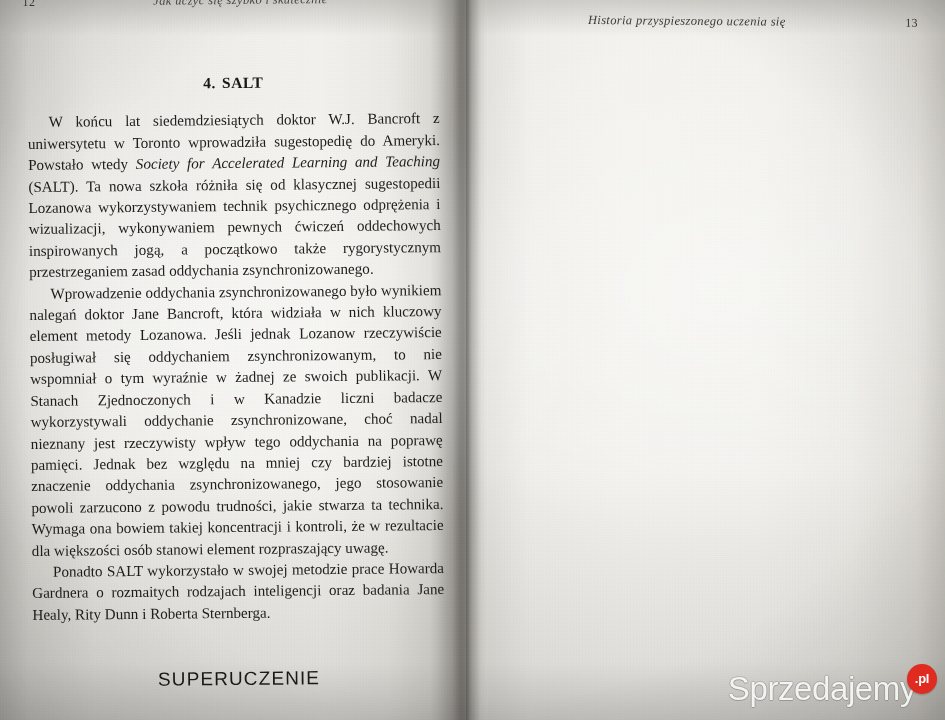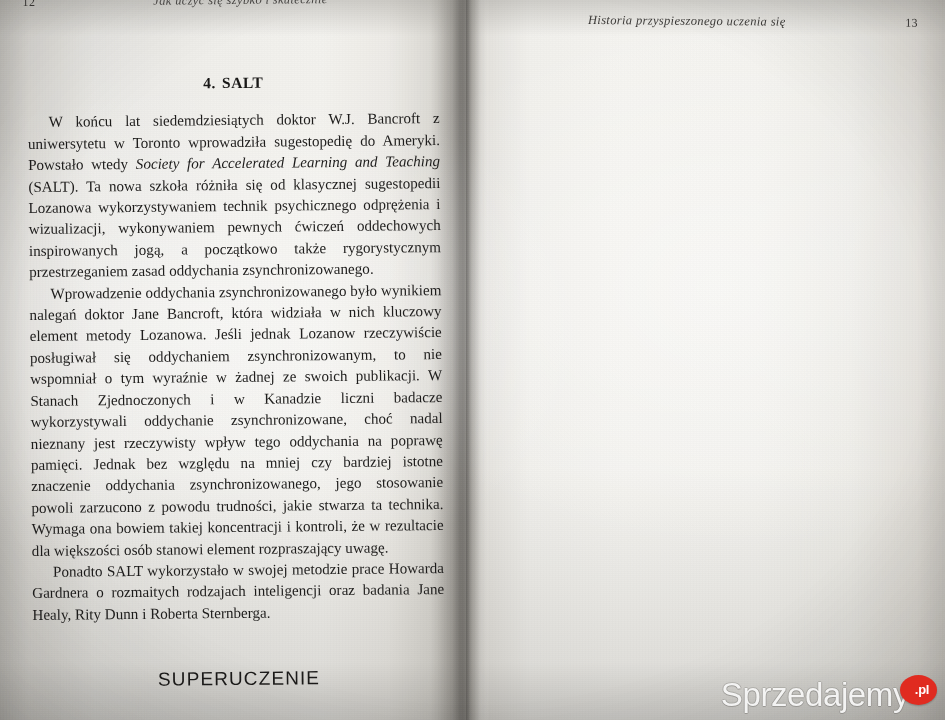--- a/index.html
+++ b/index.html
@@ -243,30 +243,29 @@
     text-shadow:
       0 1px 0 rgba(120,118,114,0.55),
       0 -1px 0 rgba(120,118,114,0.30),
       1px 0 0 rgba(120,118,114,0.35),
       -1px 0 0 rgba(120,118,114,0.35);
     opacity: .96;
   }
   .watermark .wm-badge {
     position: relative;
     margin-left: -9px;
-    margin-bottom: 9px;
+    margin-bottom: 20px;
     width: 30px;
     height: 30px;
     border-radius: 50%;
     background: #e02b20;
     display: flex;
     align-items: center;
     justify-content: center;
     box-shadow: 0 1px 2px rgba(0,0,0,0.25);
-    padding-left: 7px;
   }
   .watermark .wm-badge span {
     font-family: "Liberation Sans", "DejaVu Sans", sans-serif;
     font-size: 13px;
     font-weight: bold;
     color: #fff;
     letter-spacing: -0.3px;
     line-height: 1;
     margin-top: -1px;
   }

